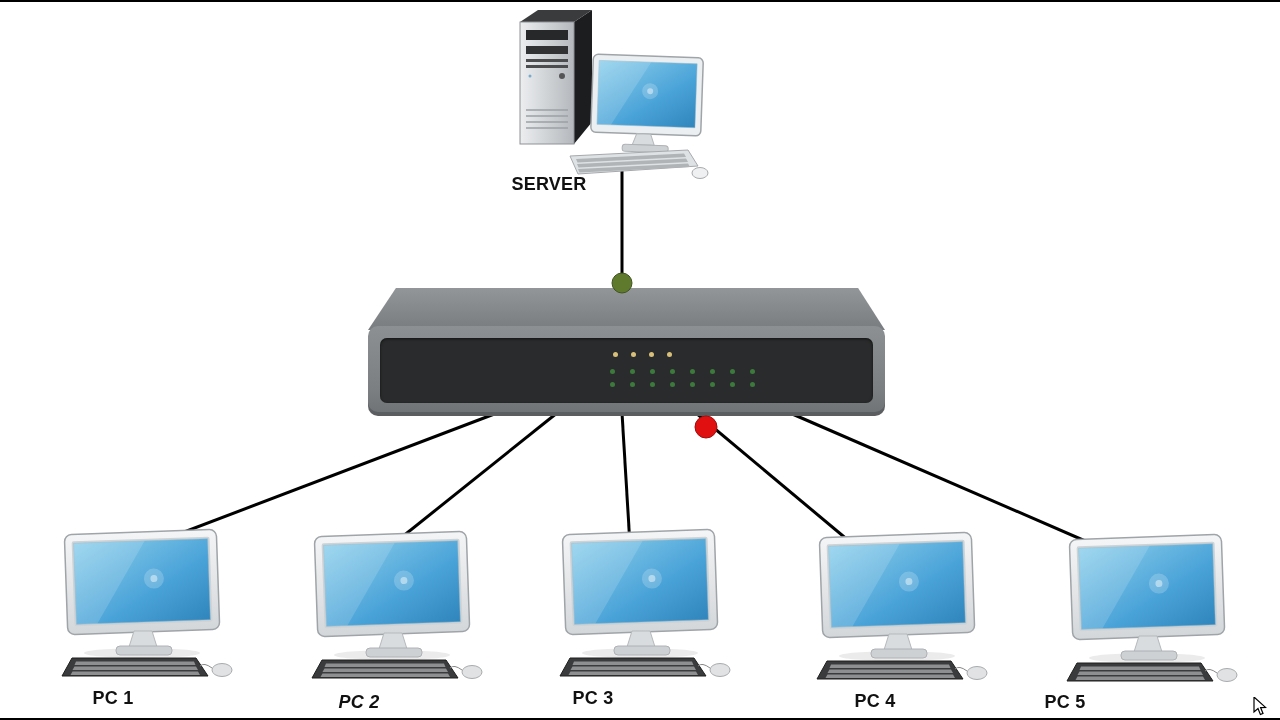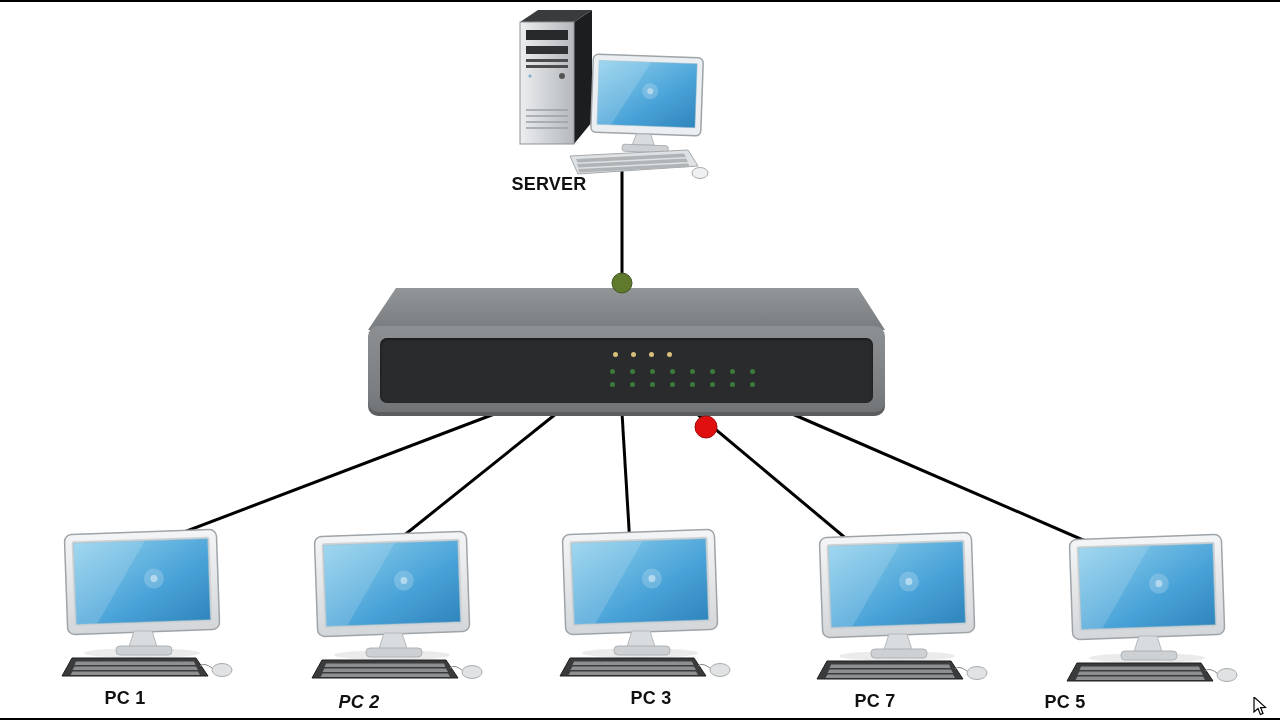--- a/index.html
+++ b/index.html
@@ -303,23 +303,23 @@
       <polygon points="18,132 142,132 154,150 8,150" fill="#3a3b3c" stroke="#1f1f1f"></polygon>
       <polygon points="22,135.5 140,135.5 141.5,139 20.5,139" fill="#8e8f90"></polygon>
       <polygon points="20.5,140.5 142,140.5 144,144 18.5,144" fill="#8e8f90"></polygon>
       <polygon points="18.5,145.5 144,145.5 146,149 16.5,149" fill="#8e8f90"></polygon>
     </g>
     <path d="M158,142 Q150,136 146,140" stroke="#888" fill="none"></path>
     <ellipse cx="168" cy="144" rx="10" ry="6.5" fill="#e0e2e4" stroke="#a8abad"></ellipse>
   </svg>
 </div>
 
-<div class="node-label" style="left:80px;top:688px;text-align:center;">PC 1</div>
+<div class="node-label" style="left:68px;top:688px;text-align:center;">PC 1</div>
 <div class="node-label" style="left:314px;top:692px;font-style:italic;">PC 2</div>
-<div class="node-label" style="left:606px;top:688px;">PC 3</div>
-<div class="node-label" style="left:830px;top:691px;">PC 7</div>
+<div class="node-label" style="left:548px;top:688px;">PC 3</div>
+<div class="node-label" style="left:830px;top:691px;">PC 4</div>
 <div class="node-label" style="left:1020px;top:692px;">PC 5</div>
 
 <svg id="cursor" width="16" height="20" viewBox="0 0 16 20">
   <polygon points="1,0 1,15 5,11.6 7.4,17.5 10,16.4 7.6,10.6 12.5,10.4" fill="#ffffff" stroke="#000000" stroke-width="1.2"></polygon>
 </svg>
 
 </div>
 
 </body></html>

